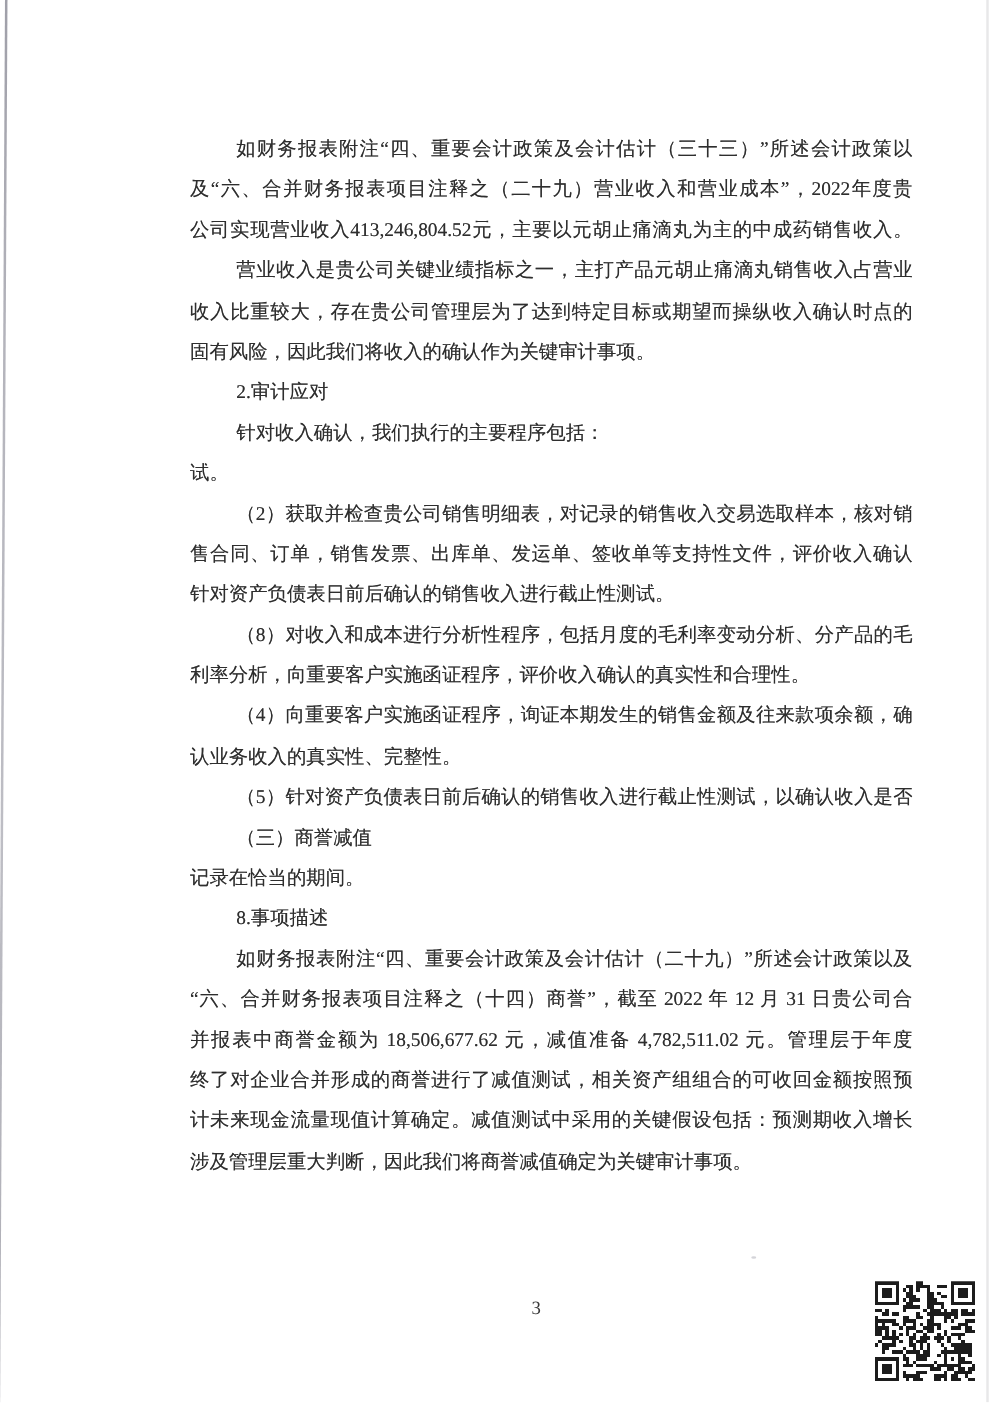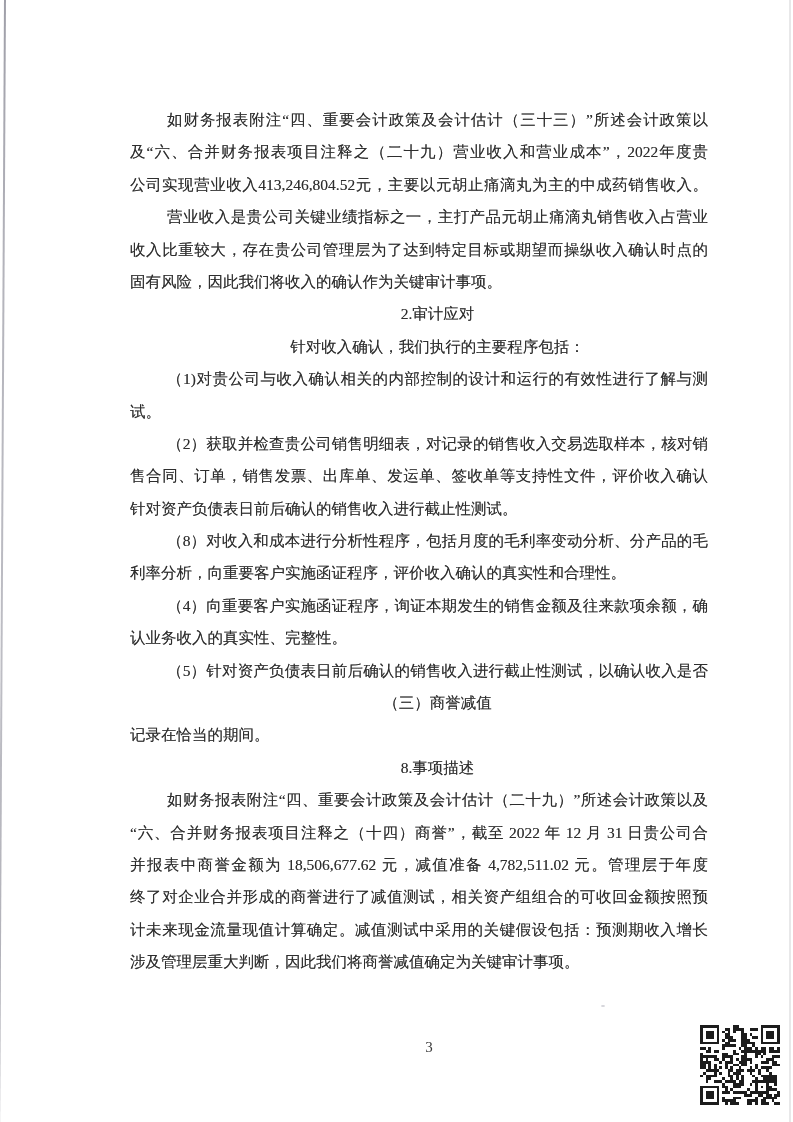--- a/index.html
+++ b/index.html
@@ -41,41 +41,40 @@
     left: 601px;
     top: 1005px;
     width: 4px;
     height: 2px;
     background: #d4d4d9;
     border-radius: 50%;
   }
   
   .doc-text {
     position: absolute;
-    left: 130px;
+    left: 152px;
     top: 104px;
     width: 578px;
     color: #2e2e2e;
     font-size: 15.5px;
   }
   .line {
     height: 32.4px;
     line-height: 32.4px;
     overflow: hidden;
     text-align: left;
     
     text-shadow: 0 0 0.4px rgba(40,40,40,0.55);
   }
   .line.fill {
     text-align: justify;
     text-align-last: justify;
   }
   .line.indent {
     padding-left: 37px;
-    text-align: center;
   }
   .line.indent.fill {
     width: 541px;
   }
   .page-number {
     position: absolute;
     left: 140px;
     top: 1036px;
     width: 578px;
     height: 22px;
@@ -103,21 +102,20 @@
 
   <div class="doc-text">
       <div class="line indent fill">如财务报表附注“四、重要会计政策及会计估计（三十三）”所述会计政策以</div>
       <div class="line fill">及“六、合并财务报表项目注释之（二十九）营业收入和营业成本”，2022年度贵</div>
       <div class="line fill">公司实现营业收入413,246,804.52元，主要以元胡止痛滴丸为主的中成药销售收入。</div>
       <div class="line indent fill">营业收入是贵公司关键业绩指标之一，主打产品元胡止痛滴丸销售收入占营业</div>
       <div class="line fill">收入比重较大，存在贵公司管理层为了达到特定目标或期望而操纵收入确认时点的</div>
       <div class="line">固有风险，因此我们将收入的确认作为关键审计事项。</div>
       <div class="line indent">2.审计应对</div>
       <div class="line indent">针对收入确认，我们执行的主要程序包括：</div>
-      <div class="line indent fill">（1)对贵公司与收入确认相关的内部控制的设计和运行的有效性进行了解与测</div>
       <div class="line">试。</div>
       <div class="line indent fill">（2）获取并检查贵公司销售明细表，对记录的销售收入交易选取样本，核对销</div>
       <div class="line fill">售合同、订单，销售发票、出库单、发运单、签收单等支持性文件，评价收入确认</div>
       <div class="line">针对资产负债表日前后确认的销售收入进行截止性测试。</div>
       <div class="line indent fill">（8）对收入和成本进行分析性程序，包括月度的毛利率变动分析、分产品的毛</div>
       <div class="line">利率分析，向重要客户实施函证程序，评价收入确认的真实性和合理性。</div>
       <div class="line indent fill">（4）向重要客户实施函证程序，询证本期发生的销售金额及往来款项余额，确</div>
       <div class="line">认业务收入的真实性、完整性。</div>
       <div class="line indent fill">（5）针对资产负债表日前后确认的销售收入进行截止性测试，以确认收入是否</div>
       <div class="line indent">（三）商誉减值</div>

